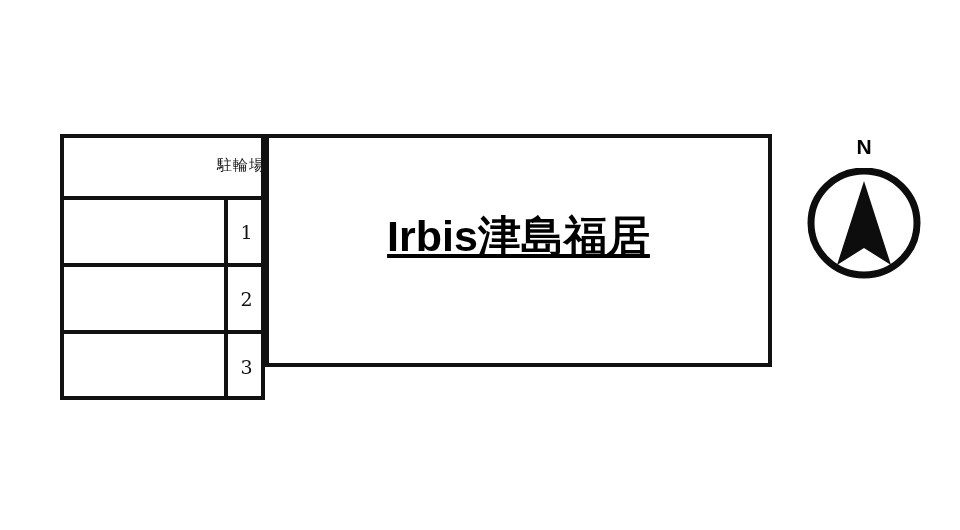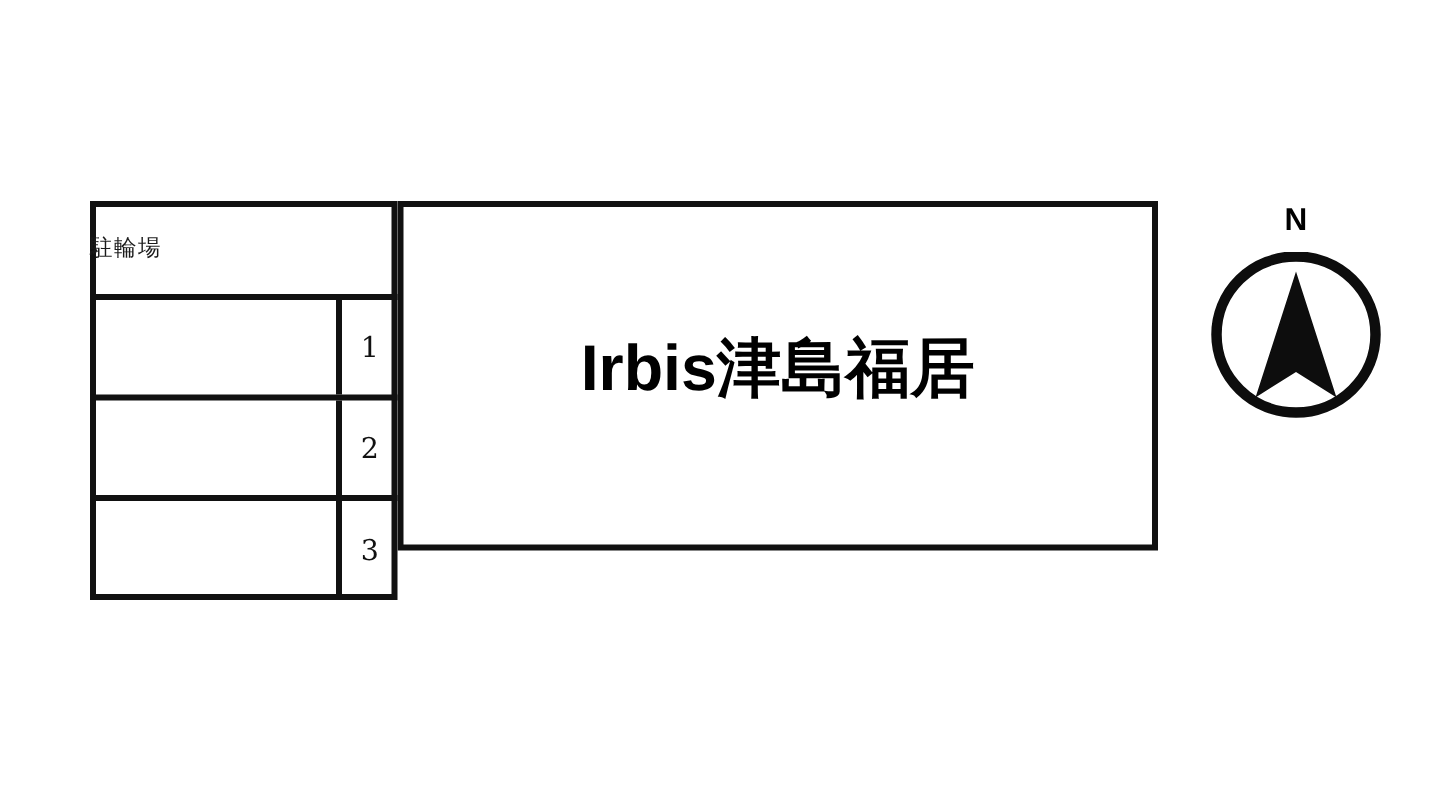--- a/index.html
+++ b/index.html
@@ -31,32 +31,33 @@
     top: 134px;
     width: 507px;
     height: 233px;
     border: 4px solid #111111;
     box-sizing: border-box;
     background: #ffffff;
   }
   .building-label {
     position: absolute;
     left: 265px;
-    top: 144px;
+    top: 134px;
     width: 507px;
     height: 205px;
     display: flex;
     align-items: center;
     justify-content: center;
     font-size: 43px;
     font-weight: 700;
     letter-spacing: 0px;
     line-height: 1;
     white-space: nowrap;
     color: #000000;
+    text-decoration: underline;
   }
 
   
   .parking-block {
     position: absolute;
     left: 60px;
     top: 134px;
     width: 205px;
     height: 266px;
     border: 4px solid #111111;
@@ -67,21 +68,21 @@
   .bike-park-cell {
     position: absolute;
     left: 60px;
     top: 134px;
     width: 205px;
     height: 66px;
     box-sizing: border-box;
     border-bottom: 4px solid #111111;
     display: flex;
     align-items: center;
-    justify-content: flex-start;
+    justify-content: flex-end;
   }
   .bike-park-label {
     font-size: 15px;
     font-weight: 400;
     color: #1a1a1a;
     letter-spacing: 1px;
     white-space: nowrap;
   }
 
   

